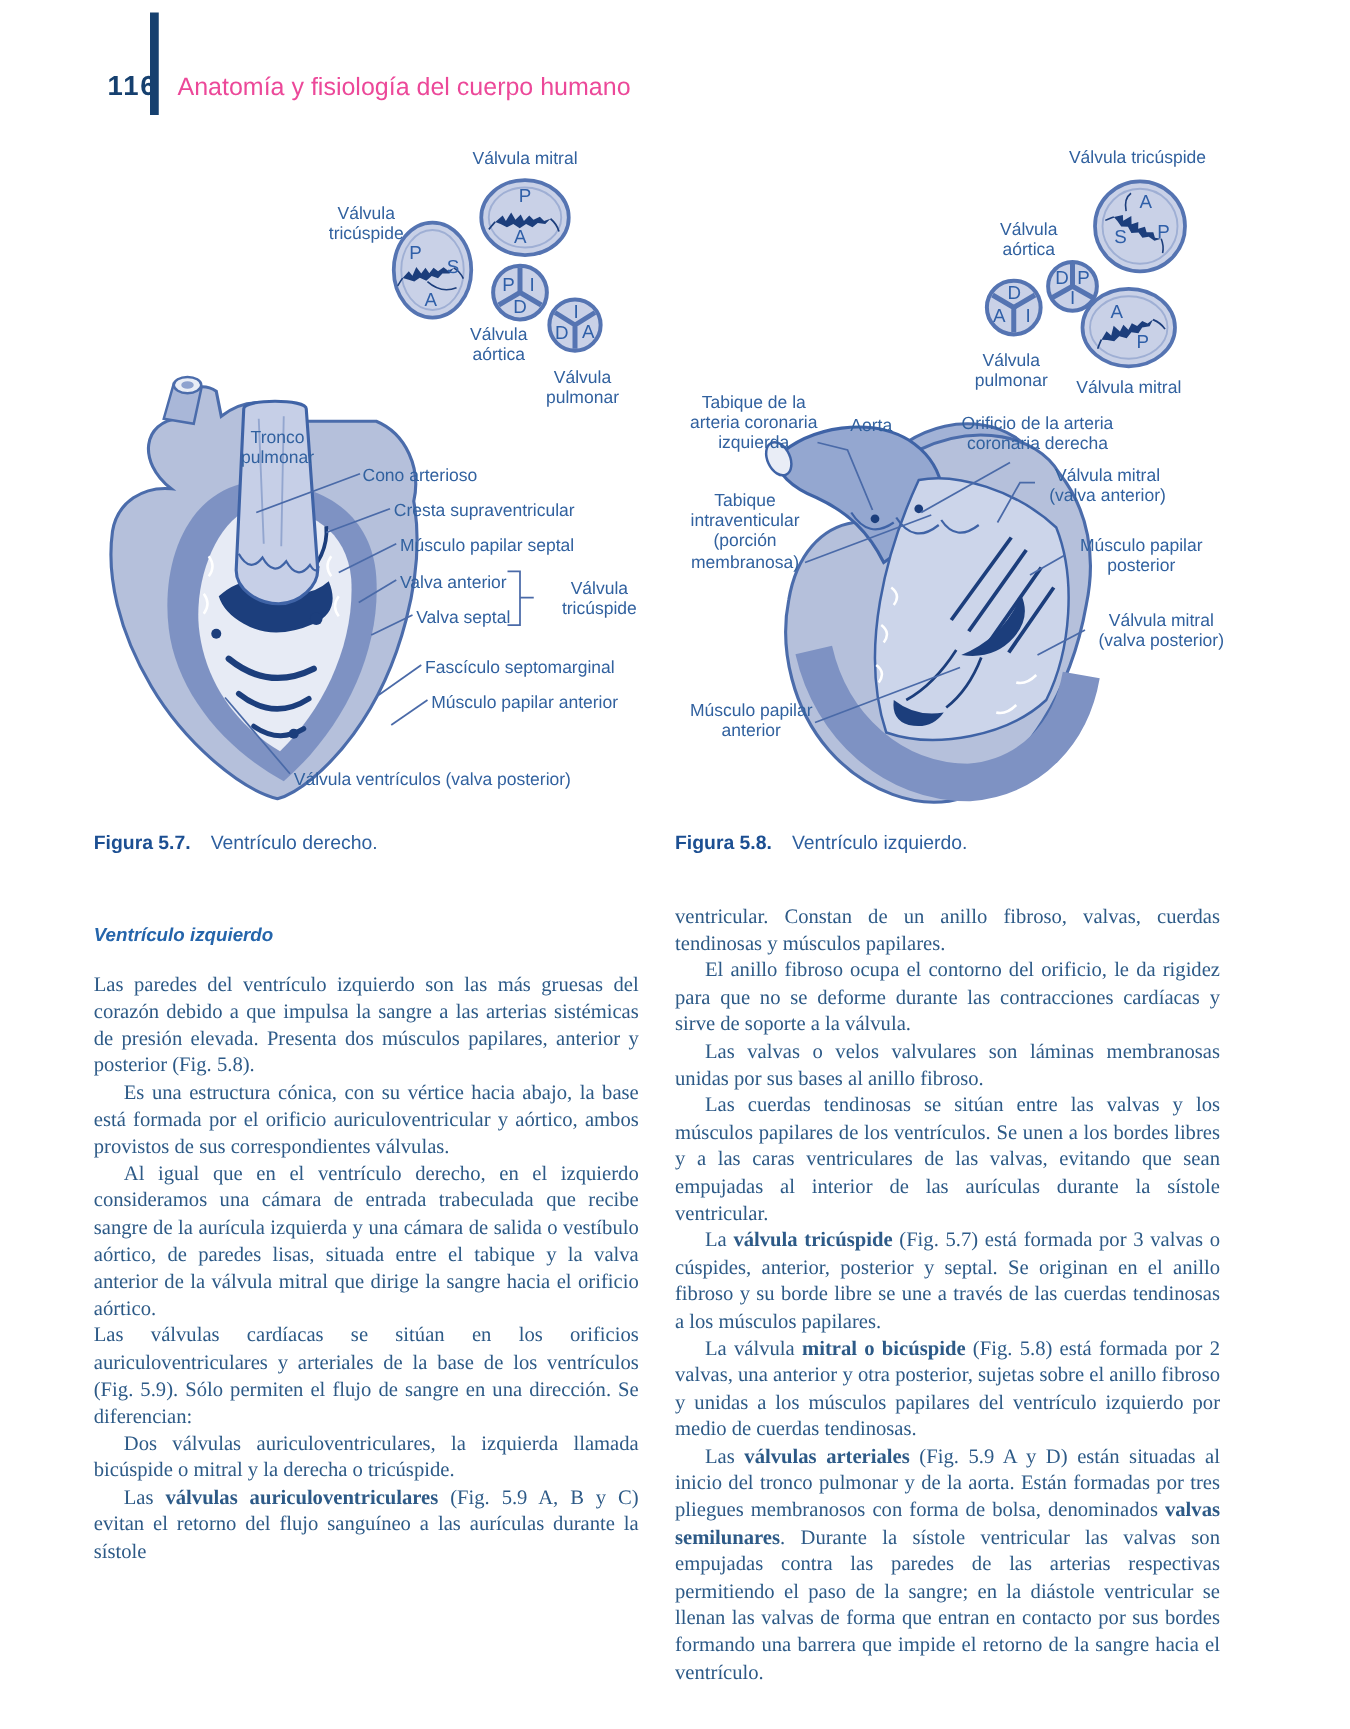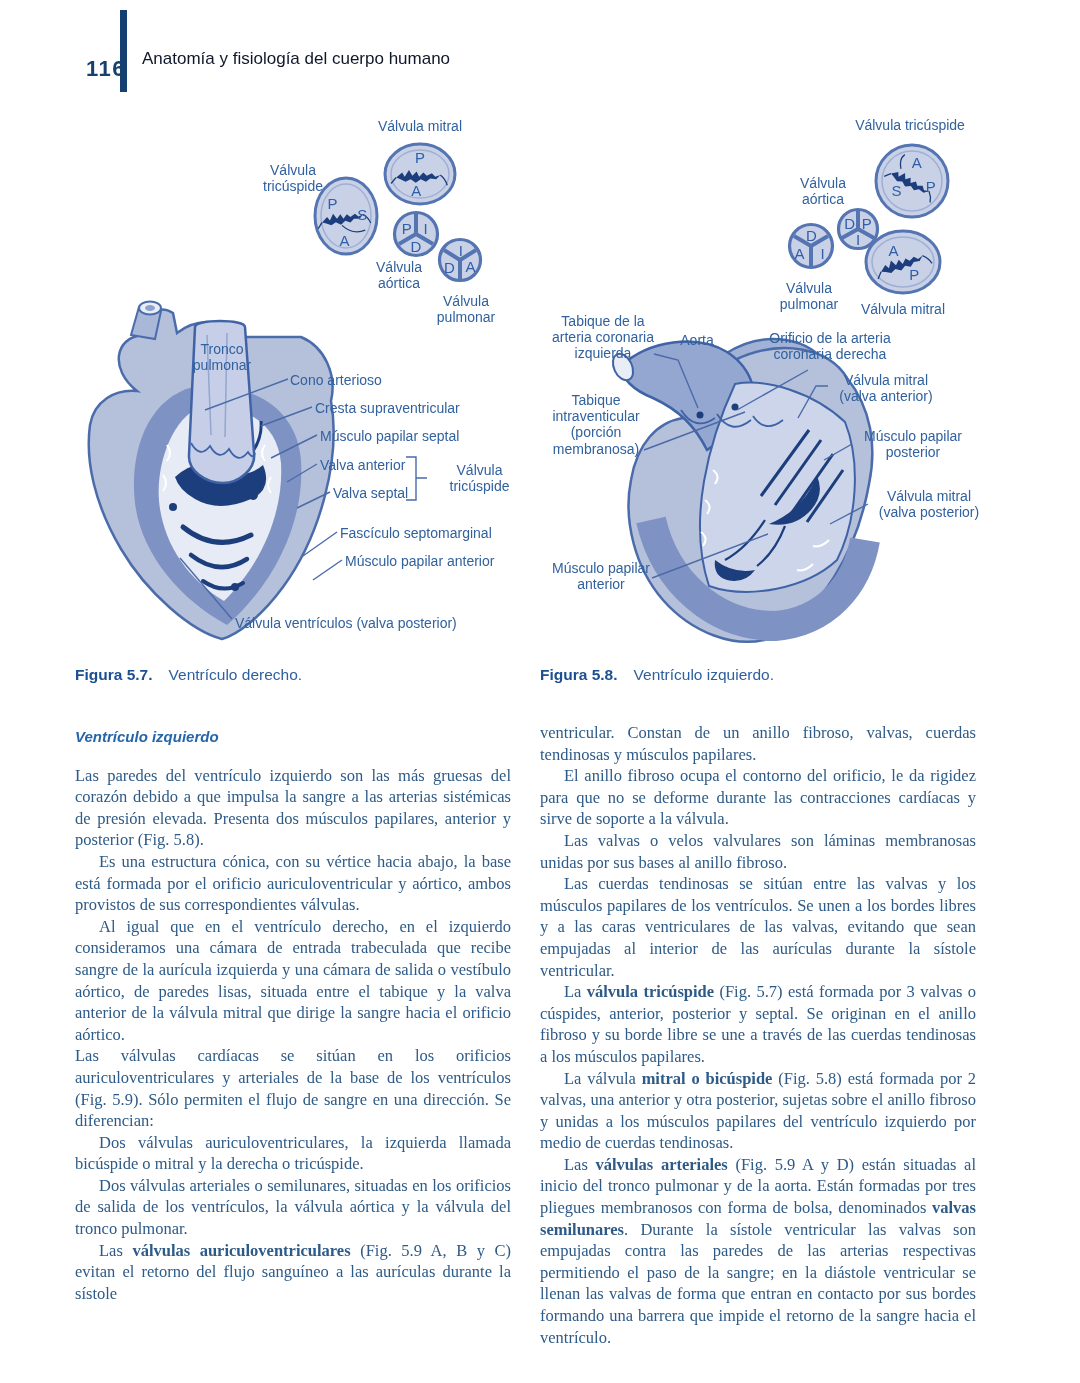--- a/index.html
+++ b/index.html
@@ -2,41 +2,41 @@
 <html lang="es"><head>
 <meta charset="utf-8">
 <style>
   html,body{margin:0;padding:0;}
   body{width:1080px;height:1383px;background:#ffffff;position:relative;overflow:hidden;
        font-family:"Liberation Sans",sans-serif;}
   
   .page-number{position:absolute;left:86px;top:56px;font-size:22px;font-weight:bold;
                color:#16406f;letter-spacing:1.5px;}
   .header-bar{position:absolute;left:120px;top:10px;width:7px;height:82px;background:#16406f;}
-  .header-title{position:absolute;left:142px;top:49px;font-size:17px;color:#0f172a;}
+  .header-title{position:absolute;left:142px;top:59px;font-size:20px;color:#ec4899;}
   
   .fig{position:absolute;width:455px;height:535px;}
   #fig57{left:75px;top:110px;}
   #fig58{left:540px;top:110px;width:475px;}
   .leader-svg{position:absolute;left:0;top:0;pointer-events:none;}
   .heart-svg{position:absolute;}
   .fig-label{position:absolute;color:#31619f;font-size:14px;line-height:1.16;
              white-space:pre-line;}
   .ctr{text-align:center;}
   .valve-panel{position:absolute;}
   .valve-panel svg{position:absolute;left:0;top:0;}
   .vletter{position:absolute;transform:translate(-50%,-50%);font-size:15px;color:#2f5fa8;}
   
   .caption{position:absolute;font-size:15.5px;color:#2e5f9e;margin-top:12px;}
   .cap-b{font-weight:bold;color:#1c4f92;margin-right:16px;}
   
   .text-col{position:absolute;width:436px;top:722px;color:#2d5a87;
             font-family:"Liberation Serif",serif;font-size:16.5px;line-height:21.6px;
             text-align:justify;}
-  #col-left{left:75px;}
+  #col-left{left:75px;margin-top:12px;}
   #col-right{left:540px;}
   .col-heading{font-family:"Liberation Sans",sans-serif;font-weight:bold;font-style:italic;
                color:#2565ab;font-size:15px;margin:4px 0 17px 0;text-align:left;}
   .section-heading{font-family:"Liberation Sans",sans-serif;font-weight:bold;font-style:normal;
                    color:#2565ab;font-size:17px;margin:27px 0 19px 0;text-align:left;}
   .body-p{margin:0;}
   .body-p.indent{text-indent:24px;}
   .b{font-weight:bold;}
 </style>
 </head>
@@ -266,21 +266,20 @@
 <div class="text-col" id="col-left">
   <p class="col-heading">Ventrículo izquierdo</p>
   <div>
       <p class="body-p"><span>Las paredes del ventrículo izquierdo son las más gruesas del corazón debido a que impulsa la sangre a las arterias sistémicas de presión elevada. Presenta dos músculos papilares, anterior y posterior (Fig. 5.8).</span></p>
       <p class="body-p indent"><span>Es una estructura cónica, con su vértice hacia abajo, la base está formada por el orificio auriculoventricular y aórtico, ambos provistos de sus correspondientes válvulas.</span></p>
       <p class="body-p indent"><span>Al igual que en el ventrículo derecho, en el izquierdo consideramos una cámara de entrada trabeculada que recibe sangre de la aurícula izquierda y una cámara de salida o vestíbulo aórtico, de paredes lisas, situada entre el tabique y la valva anterior de la válvula mitral que dirige la sangre hacia el orificio aórtico.</span></p>
     </div>
   <div>
       <p class="body-p"><span>Las válvulas cardíacas se sitúan en los orificios auriculoventriculares y arteriales de la base de los ventrículos (Fig. 5.9). Sólo permiten el flujo de sangre en una dirección. Se diferencian:</span></p>
       <p class="body-p indent"><span>Dos válvulas auriculoventriculares, la izquierda llamada bicúspide o mitral y la derecha o tricúspide.</span></p>
-      <p class="body-p indent"><span>Dos válvulas arteriales o semilunares, situadas en los orificios de salida de los ventrículos, la válvula aórtica y la válvula del tronco pulmonar.</span></p>
       <p class="body-p indent"><span>Las </span><span class="b">válvulas auriculoventriculares</span><span> (Fig. 5.9 A, B y C) evitan el retorno del flujo sanguíneo a las aurículas durante la sístole</span></p>
     </div>
 </div>
 
 <div class="text-col" id="col-right">
   <div>
       <p class="body-p"><span>ventricular. Constan de un anillo fibroso, valvas, cuerdas tendinosas y músculos papilares.</span></p>
       <p class="body-p indent"><span>El anillo fibroso ocupa el contorno del orificio, le da rigidez para que no se deforme durante las contracciones cardíacas y sirve de soporte a la válvula.</span></p>
       <p class="body-p indent"><span>Las valvas o velos valvulares son láminas membranosas unidas por sus bases al anillo fibroso.</span></p>
       <p class="body-p indent"><span>Las cuerdas tendinosas se sitúan entre las valvas y los músculos papilares de los ventrículos. Se unen a los bordes libres y a las caras ventriculares de las valvas, evitando que sean empujadas al interior de las aurículas durante la sístole ventricular.</span></p>

